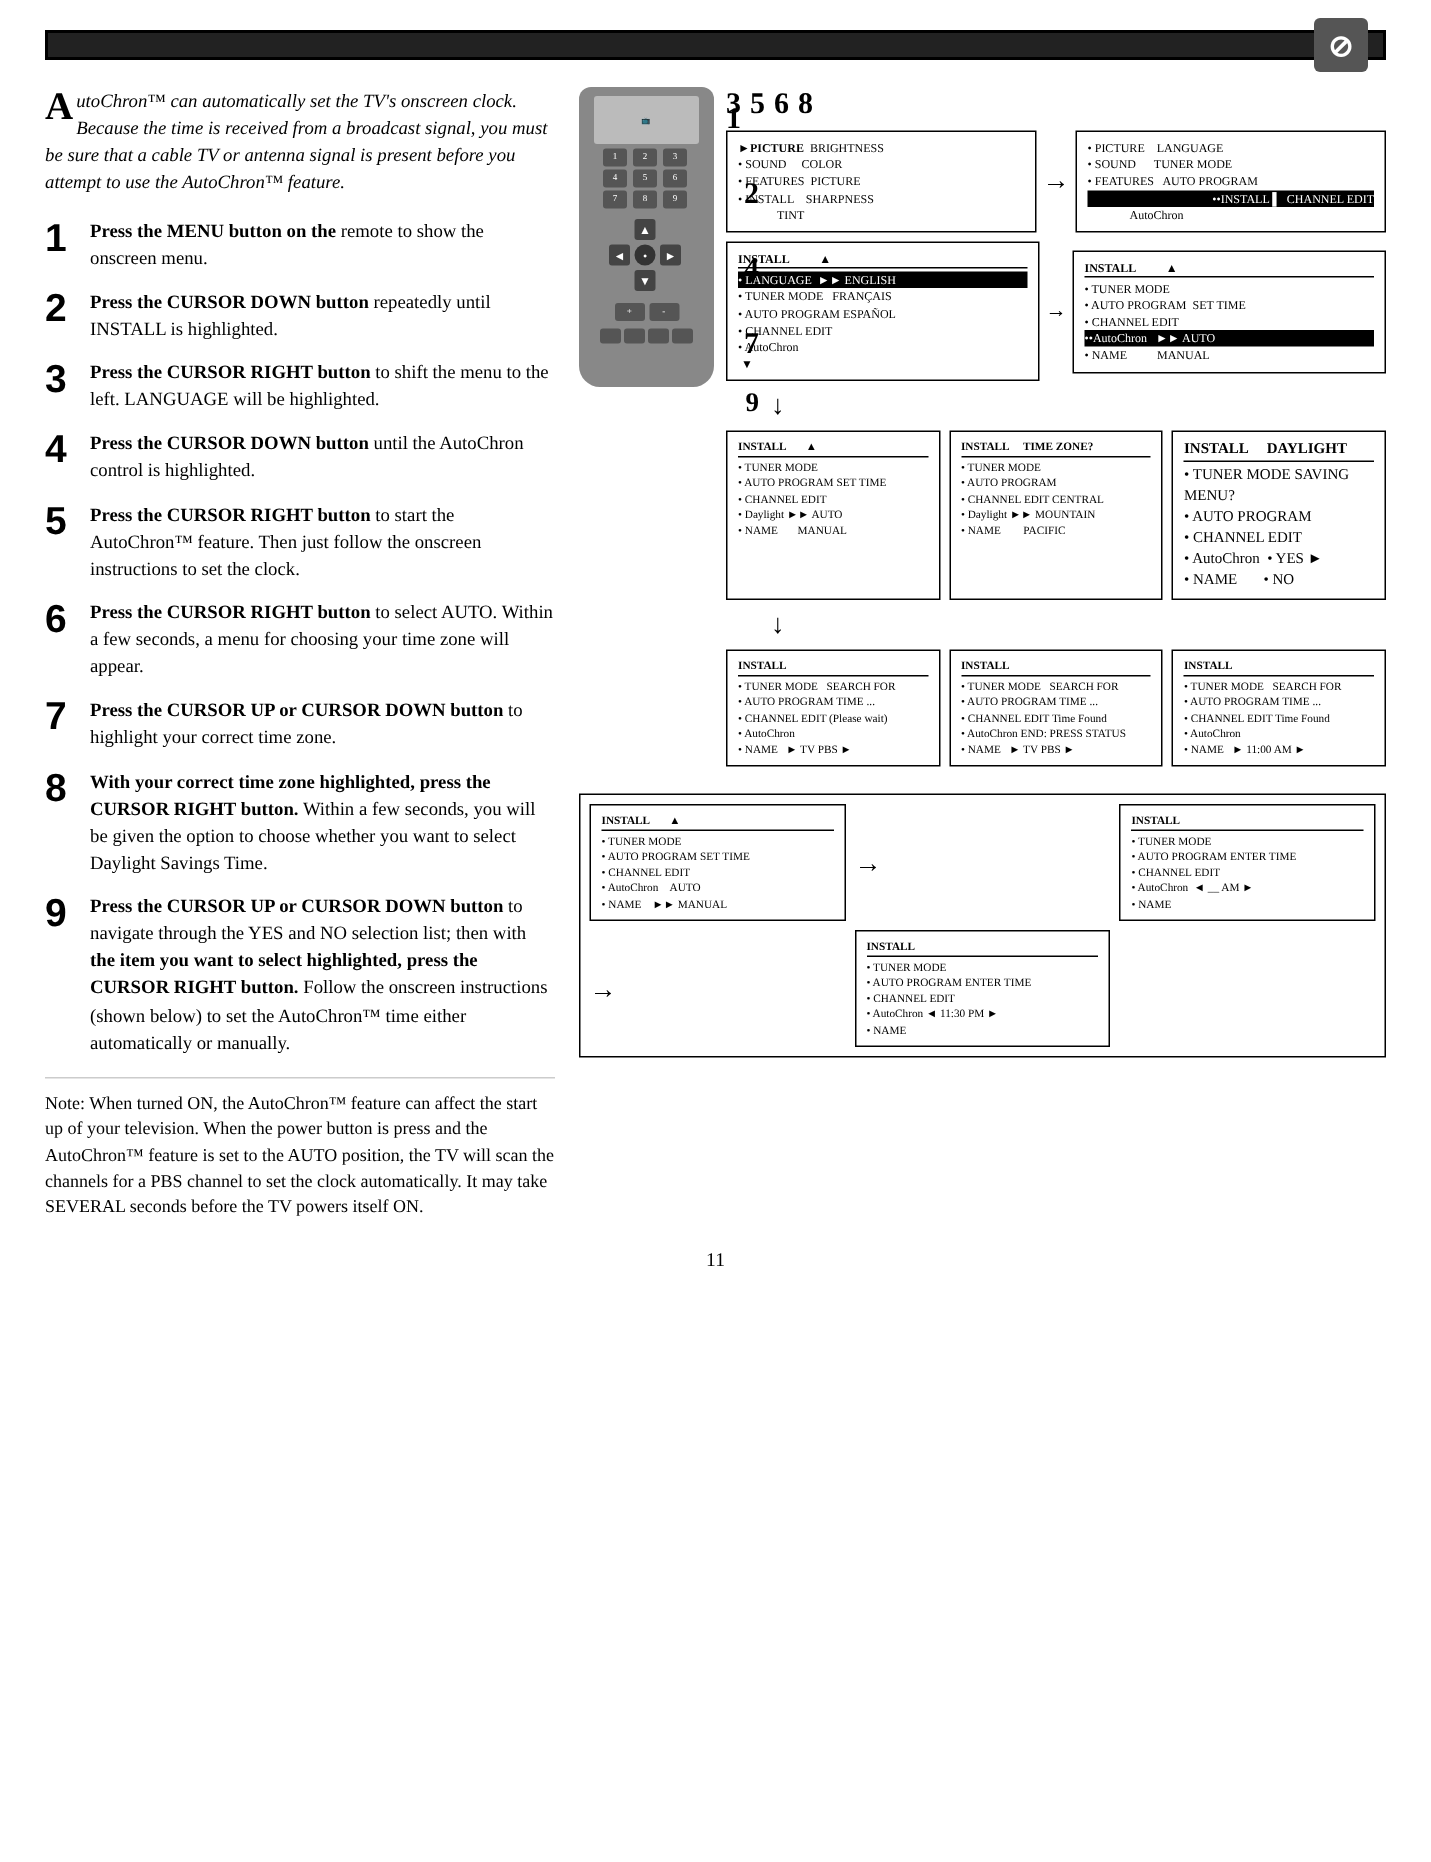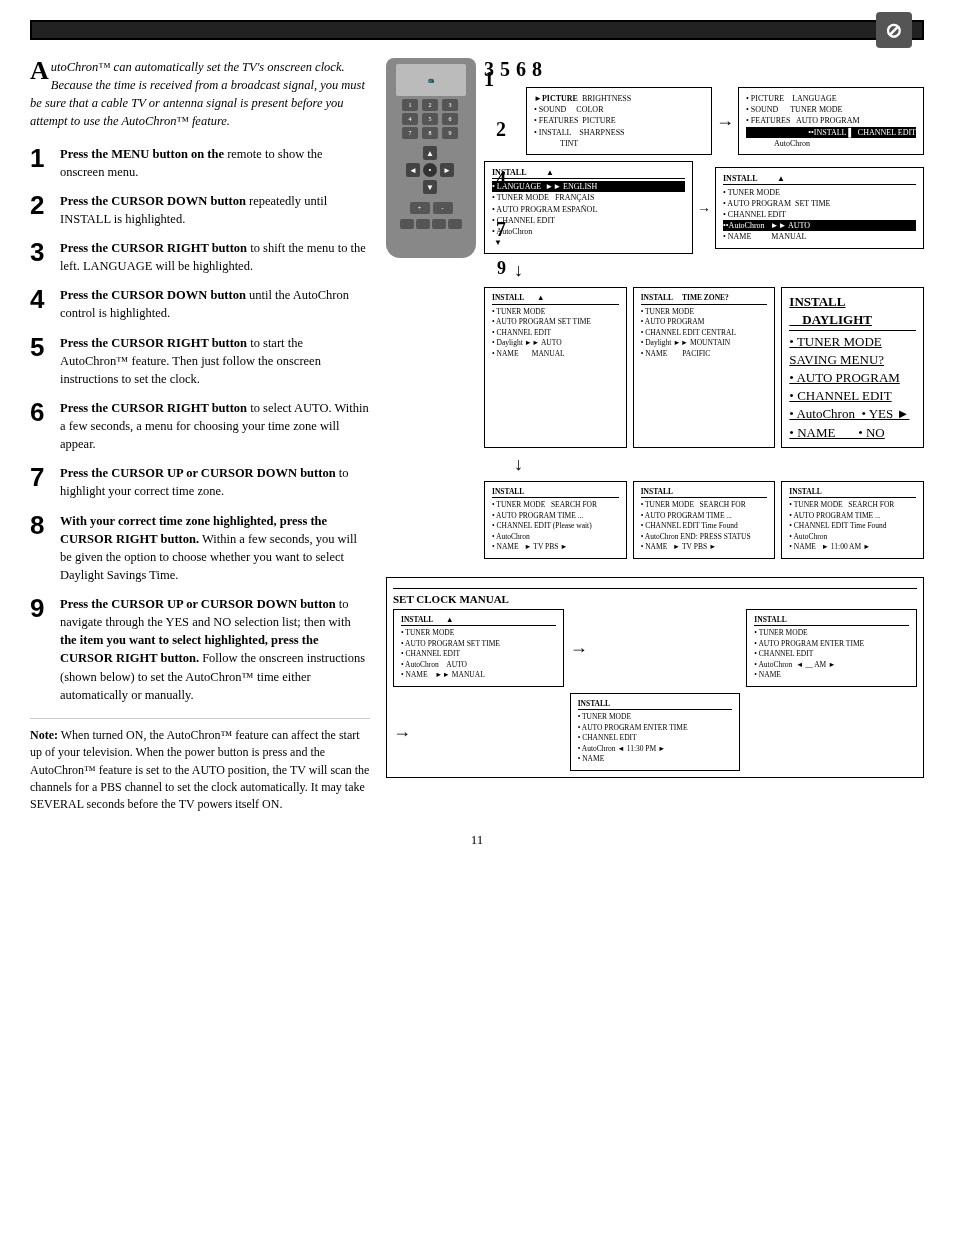--- a/index.html
+++ b/index.html
@@ -96,21 +96,21 @@
     }
 
     .note-section {
       font-size: 12px;
       line-height: 1.45;
       margin-top: 14px;
       border-top: 1px solid #ccc;
       padding-top: 8px;
     }
     .note-section strong {
-      font-weight: bold;
+      font-weight: normal;
     }
 
     
     .right-col {
       flex: 1;
       display: flex;
       flex-direction: column;
       gap: 8px;
     }
 
@@ -339,21 +339,21 @@
 
         <div style="display:flex; gap:6px; font-size:10px; align-items:flex-start;">
           <div style="font-size:20px; font-weight:bold; margin-top:0px;">3</div>
           <div style="font-size:20px; font-weight:bold; margin-top:0px;">5</div>
           <div style="font-size:20px; font-weight:bold; margin-top:0px;">6</div>
           <div style="font-size:20px; font-weight:bold; margin-top:0px;">8</div>
         </div>
 
         <div style="display:flex; gap:4px; align-items:center;">
 
-          <div class="screen-box" style="font-size:8px; min-width:130px;margin-left:42px;">
+          <div class="screen-box" style="font-size:8px; min-width:130px;">
             <div style="display:flex; gap:4px;">
                 <span style="font-weight:bold;">►PICTURE</span> 
                 <span>BRIGHTNESS</span>
               </div>
             <div>• SOUND &nbsp;&nbsp;&nbsp; COLOR</div>
             <div>• FEATURES &nbsp;PICTURE</div>
             <div>• INSTALL &nbsp;&nbsp; SHARPNESS</div>
             <div>&nbsp;&nbsp;&nbsp;&nbsp;&nbsp;&nbsp;&nbsp;&nbsp;&nbsp;&nbsp;&nbsp;&nbsp;&nbsp;TINT</div>
           </div>
 
@@ -407,21 +407,21 @@
 
           <div class="screen-box" style="font-size:7.5px;">
             <div style="font-weight:bold; border-bottom:1px solid #000; margin-bottom:2px;">INSTALL &nbsp;&nbsp;&nbsp;&nbsp;TIME ZONE?</div>
             <div>• TUNER MODE</div>
             <div>• AUTO PROGRAM</div>
             <div>• CHANNEL EDIT CENTRAL</div>
             <div>• Daylight ►► MOUNTAIN</div>
             <div>• NAME &nbsp;&nbsp;&nbsp;&nbsp;&nbsp;&nbsp; PACIFIC</div>
           </div>
 
-          <div class="screen-box" style="font-size:13px;text-decoration:underline;">
+          <div class="screen-box" style="font-size:10px;">
             <div style="font-weight:bold; border-bottom:1px solid #000; margin-bottom:2px;">INSTALL &nbsp;&nbsp;&nbsp;&nbsp;DAYLIGHT</div>
             <div>• TUNER MODE SAVING MENU?</div>
             <div>• AUTO PROGRAM</div>
             <div>• CHANNEL EDIT</div>
             <div>• AutoChron &nbsp;• YES ►</div>
             <div>• NAME &nbsp;&nbsp;&nbsp;&nbsp;&nbsp; • NO</div>
           </div>
         </div>
 
         <div style="display:flex; justify-content:flex-start; padding-left:30px;">
@@ -454,21 +454,20 @@
             <div>• CHANNEL EDIT Time Found</div>
             <div>• AutoChron</div>
             <div>• NAME &nbsp;&nbsp;► 11:00 AM ►</div>
           </div>
         </div>
 
       </div>
     </div>
 
     <div style="border: 1.5px solid #000; padding: 6px; margin-top: 4px;">
-      <div class="section-label">SET CLOCK MANUAL</div>
       <div class="screens-3col">
 
         <div class="screen-box" style="font-size:7.5px;">
           <div style="font-weight:bold; border-bottom:1px solid #000; margin-bottom:2px;">INSTALL &nbsp;&nbsp;&nbsp;&nbsp;&nbsp;&nbsp;▲</div>
           <div>• TUNER MODE</div>
           <div>• AUTO PROGRAM SET TIME</div>
           <div>• CHANNEL EDIT</div>
           <div>• AutoChron &nbsp;&nbsp;&nbsp;AUTO</div>
           <div>• NAME &nbsp;&nbsp;&nbsp;►► MANUAL</div>
         </div>

